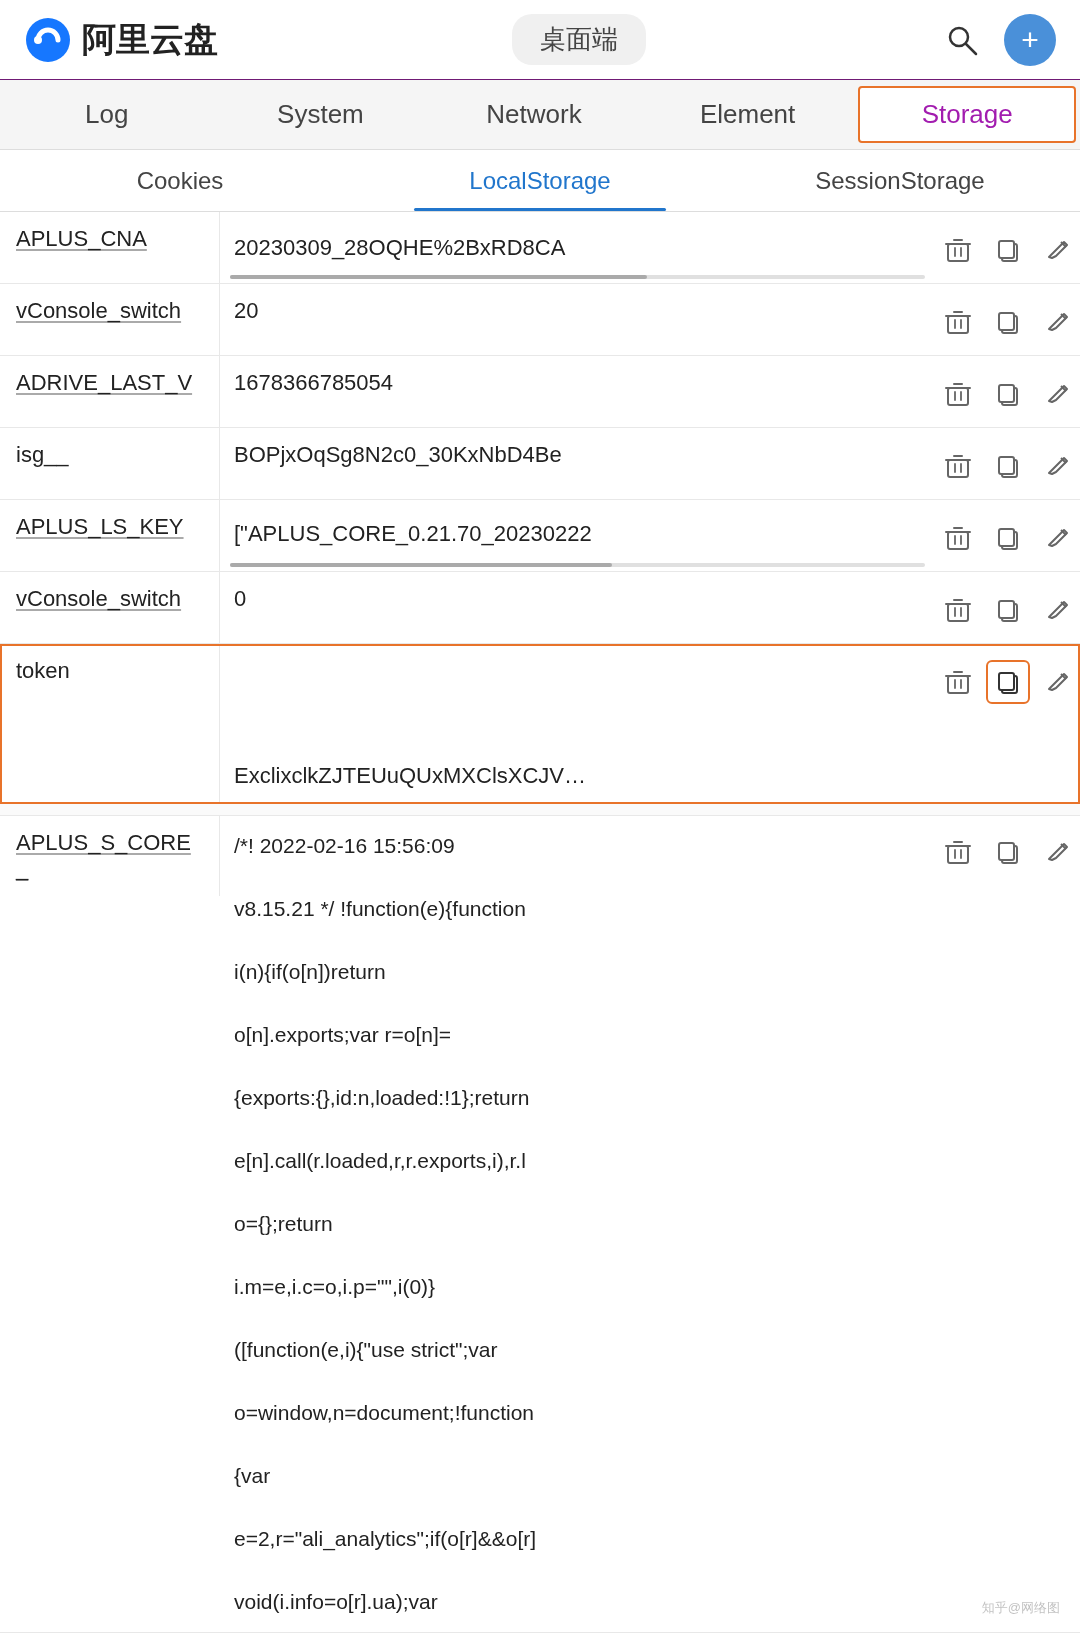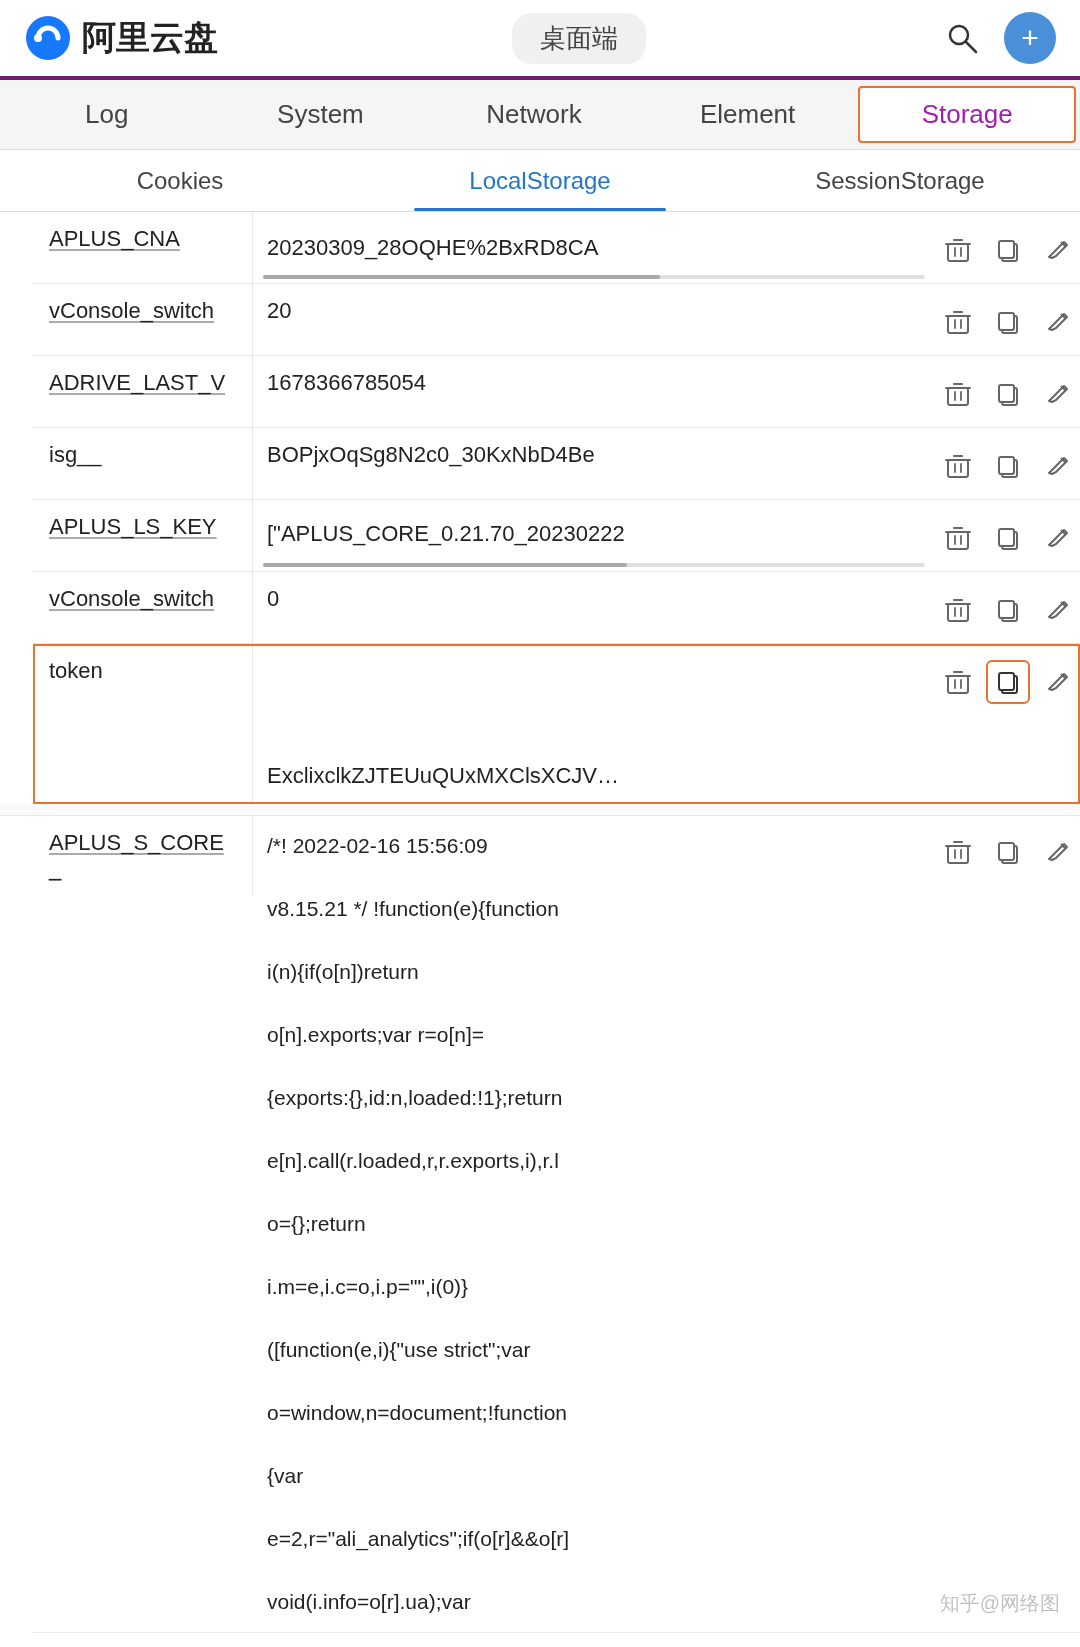--- a/index.html
+++ b/index.html
@@ -10,21 +10,21 @@
       min-height: 1647px;
       overflow-x: hidden;
     }
 
     
     .app-header {
       display: flex;
       align-items: center;
       padding: 18px 24px;
       background: #fff;
-      border-bottom: 4px solid #701a75;
+      border-bottom: 1px solid #701a75;
       height: 80px;
     }
     .app-logo {
       display: flex;
       align-items: center;
       gap: 10px;
     }
     .logo-icon {
       width: 48px;
       height: 48px;
@@ -136,21 +136,20 @@
     
     .storage-table {
       width: 100%;
       border-collapse: collapse;
     }
     .table-row {
       display: flex;
       border-bottom: 1px solid #e8e8e8;
       min-height: 72px;
       align-items: stretch;
-      margin-left: 33px;
     }
     .table-row.highlighted {
       outline: 2.5px solid #e8732a;
       outline-offset: -2px;
     }
     .col-key {
       width: 220px;
       min-width: 220px;
       padding: 14px 16px;
       font-size: 22px;
@@ -223,21 +222,21 @@
       height: 4px;
       background: #aaa;
       border-radius: 2px;
       width: 60%;
     }
 
     .watermark {
       position: fixed;
       bottom: 30px;
       right: 20px;
-      font-size: 20px;
+      font-size: 13px;
       color: rgba(0,0,0,0.25);
       pointer-events: none;
     }
   </style>
 </head>
 <body>
 
 <div class="app-header">
   <div class="app-logo">
     <svg class="logo-icon" viewBox="0 0 48 48">

